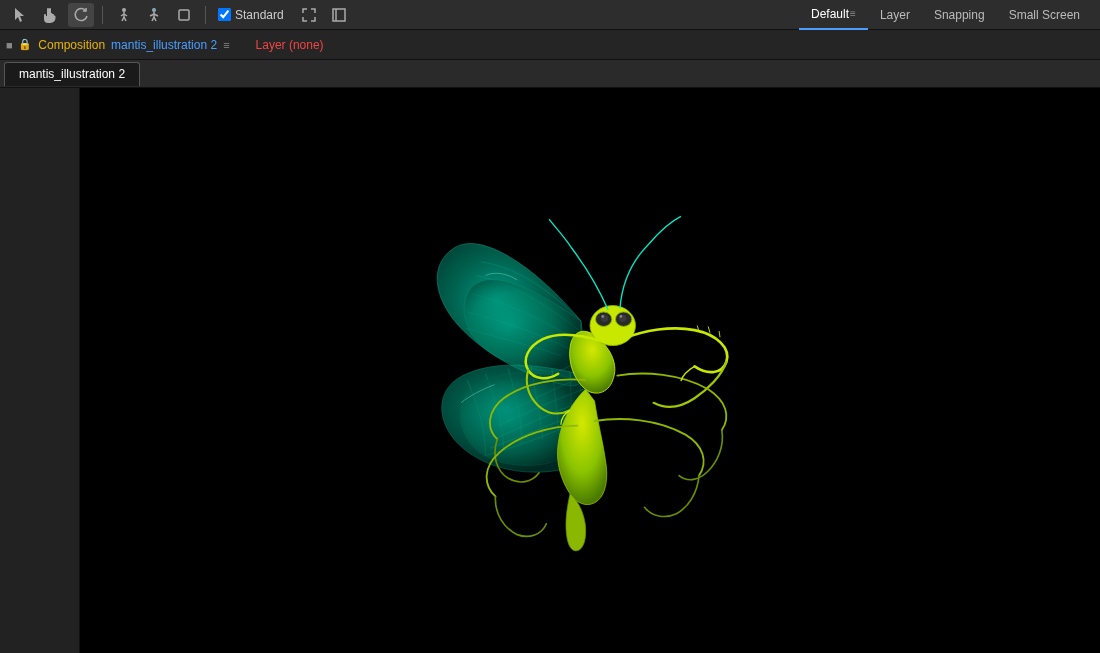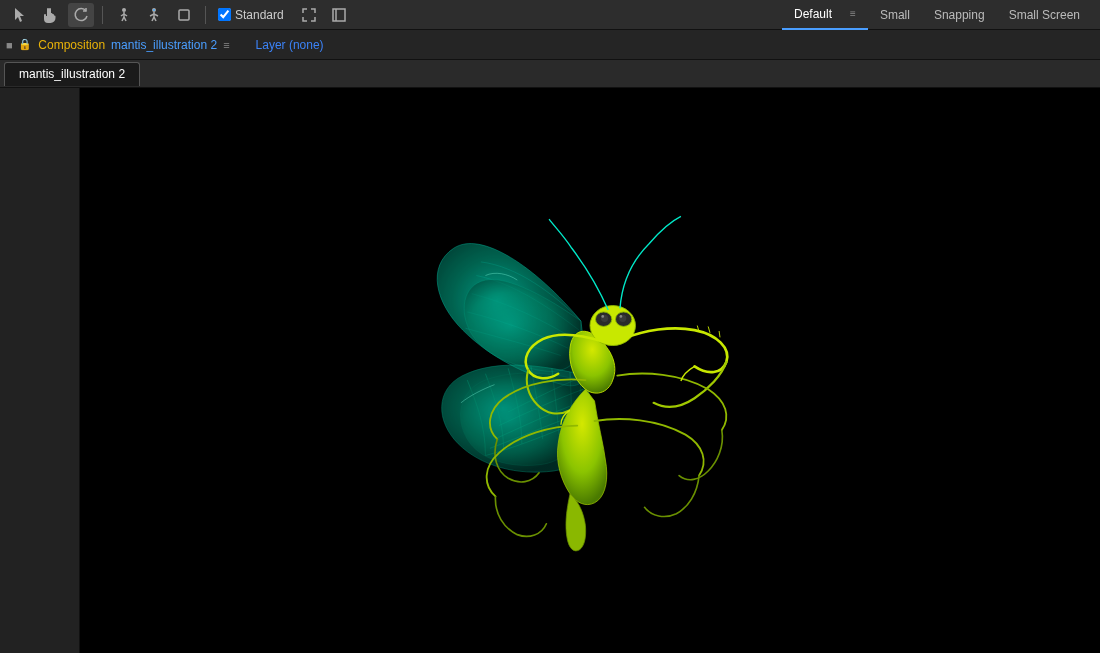--- a/index.html
+++ b/index.html
@@ -61,21 +61,21 @@
     .workspace-btn {
       padding: 4px 12px;
       background: transparent;
       border: none;
       color: #bbb;
       font-size: 12px;
       cursor: pointer;
       height: 30px;
       display: flex;
       align-items: center;
-      gap: 18px;
+      gap: 1px;
     }
     .workspace-btn.active {
       color: #fff;
       border-bottom: 2px solid #4a9eff;
     }
     .workspace-btn .menu-icon {
       font-size: 10px;
       color: #888;
     }
 
@@ -101,21 +101,21 @@
       color: #4a9eff;
       font-size: 12px;
     }
     .comp-menu-icon {
       font-size: 11px;
       color: #888;
       cursor: pointer;
     }
     .layer-info {
       margin-left: 20px;
-      color: #3b82f6;
+      color: #ef4444;
       font-size: 12px;
     }
 
     
     .tabs-row {
       display: flex;
       align-items: center;
       height: 28px;
       background: #2a2a2a;
       border-bottom: 1px solid #111;
@@ -262,21 +262,21 @@
       <line x1="4" y1="1" x2="4" y2="13"></line>
     </svg>
   </button>
 
   <div class="toolbar-right">
     <button class="workspace-btn active">
       <span>Default</span>
       <span class="menu-icon">≡</span>
     </button>
     <button class="workspace-btn">
-      <span>Small</span>
+      <span>Layer</span>
     </button>
     <button class="workspace-btn">
       <span>Snapping</span>
     </button>
     <button class="workspace-btn">
       <span>Small Screen</span>
     </button>
   </div>
 </div>
 

